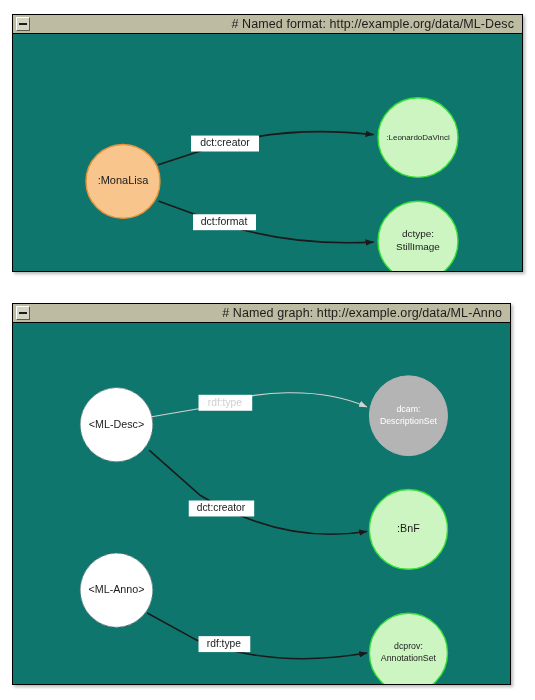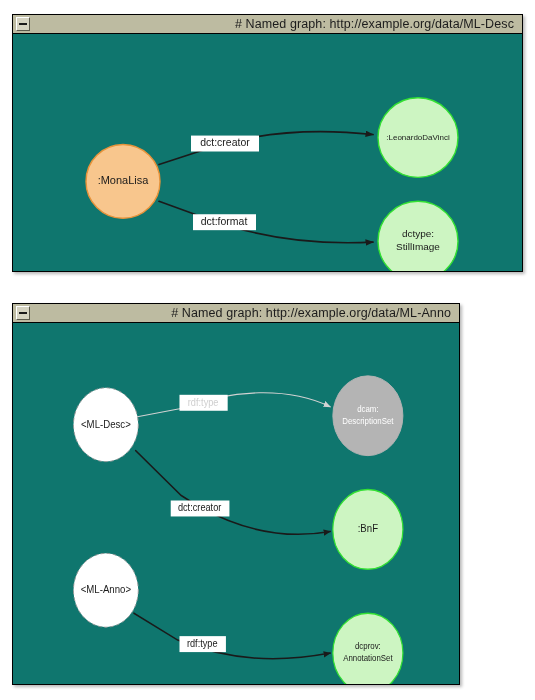--- a/index.html
+++ b/index.html
@@ -103,21 +103,21 @@
 </head>
 <body>
 
 <div id="root">
   <div id="panels-host">
       <div class="panel" id="panel-ml-desc" style="left: 12px; top: 14px; width: 511px; height: 258px;">
         <div class="panel-titlebar">
           <button class="collapse-btn">
             <span class="minus-glyph"></span>
           </button>
-          <div class="panel-title-text"># Named graph: http://example.org/data/ML-Desc</div>
+          <div class="panel-title-text"># Named format: http://example.org/data/ML-Desc</div>
         </div>
         <div class="panel-canvas">
           <svg viewBox="0 0 509 238" preserveAspectRatio="none">
             <defs>
               <marker id="arrow-ml-desc-solid" markerWidth="9" markerHeight="9" refX="7.5" refY="3.2" orient="auto" markerUnits="userSpaceOnUse">
                 <path d="M0,0 L8.5,3.2 L0,6.4 z" fill="#1a1a1a"></path>
               </marker>
               <marker id="arrow-ml-desc-faded" markerWidth="9" markerHeight="9" refX="7.5" refY="3.2" orient="auto" markerUnits="userSpaceOnUse">
                 <path d="M0,0 L8.5,3.2 L0,6.4 z" fill="#d2d2d2"></path>
               </marker>
@@ -141,21 +141,21 @@
               <text x="405" y="104" font-size="8" fill="#1a1a1a" class="node-label">:LeonardoDaVinci</text>
             </g>
             <g>
               <circle cx="405" cy="208" r="40" fill="#cdf5c2" stroke="#33e033" stroke-width="1.4"></circle>
               <text x="405" y="201.5" font-size="10" fill="#1a1a1a" class="node-label">dctype:</text>
               <text x="405" y="214.5" font-size="10" fill="#1a1a1a" class="node-label">StillImage</text>
             </g>
           </svg>
         </div>
       </div>
-      <div class="panel" id="panel-ml-anno" style="left: 12px; top: 303px; width: 448px; height: 382px;">
+      <div class="panel" id="panel-ml-anno" style="left: 12px; top: 303px; width: 499px; height: 382px;">
         <div class="panel-titlebar">
           <button class="collapse-btn">
             <span class="minus-glyph"></span>
           </button>
           <div class="panel-title-text"># Named graph: http://example.org/data/ML-Anno</div>
         </div>
         <div class="panel-canvas">
           <svg viewBox="0 0 509 362" preserveAspectRatio="none">
             <defs>
               <marker id="arrow-ml-anno-solid" markerWidth="9" markerHeight="9" refX="7.5" refY="3.2" orient="auto" markerUnits="userSpaceOnUse">

